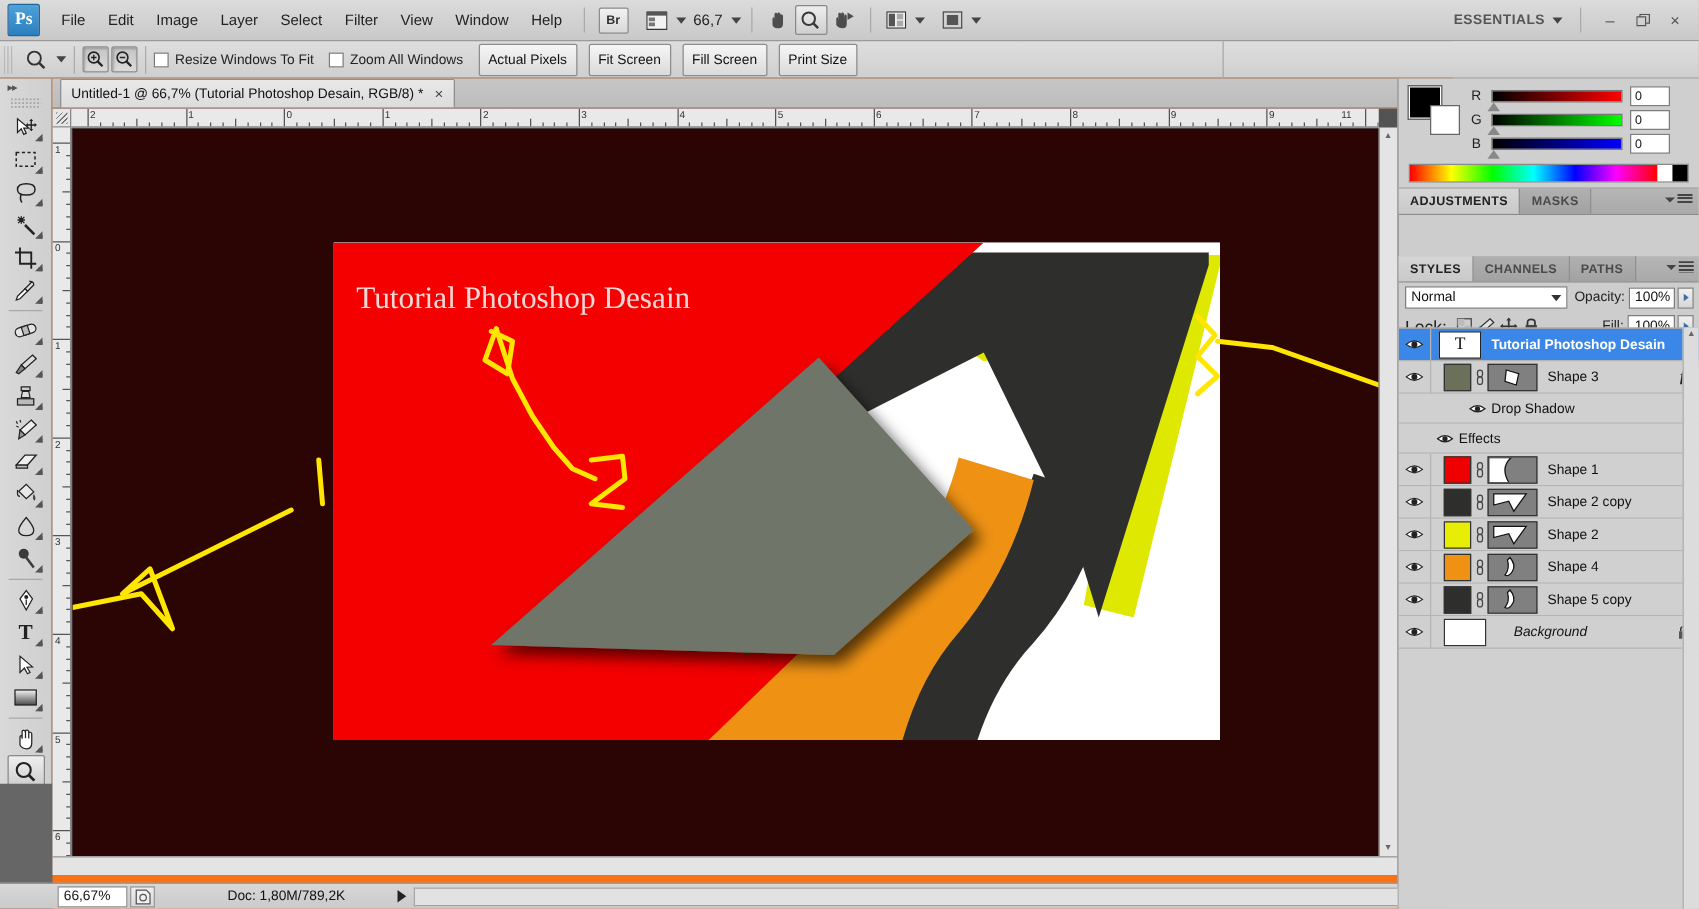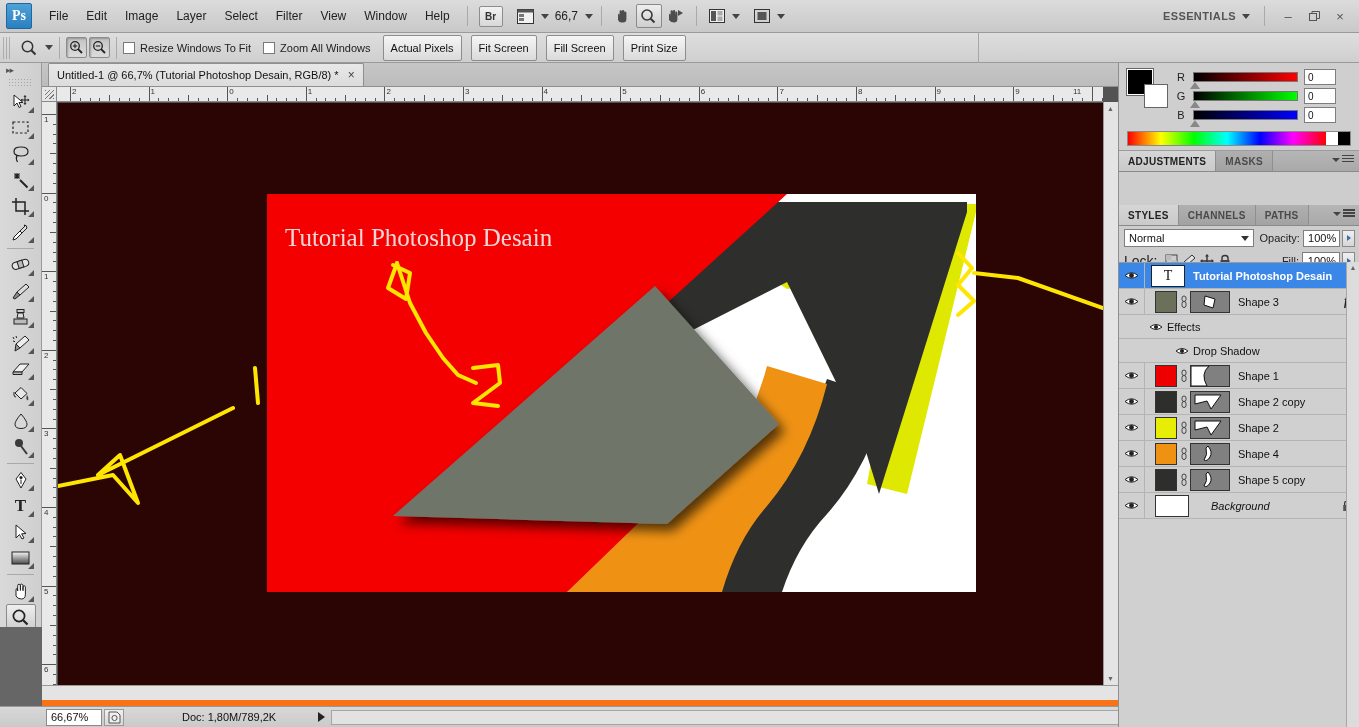--- a/index.html
+++ b/index.html
@@ -916,37 +916,37 @@
           <span class="maskthumb">
             <svg width="38" height="20" viewBox="0 0 38 20">
                 <rect width="38" height="20" fill="#808080"></rect>
                 <path d="M14 4 L24 7 L22 16 L13 13 Z" fill="#fff" stroke="#111"></path>
               </svg>
           </span>
           <span class="lname">Shape 3</span>
           <span class="fxbadge">fx</span>
         </div>
 
+        <div class="subrow" style="padding-left:52px;">
+          <span class="eye" style="width:22px;">
+            <svg width="14" height="10" viewBox="0 0 14 10">
+                <path d="M1 5 Q7 0 13 5 Q7 10 1 5 Z" fill="#fff" stroke="#222"></path>
+                <circle cx="7" cy="5" r="2.1" fill="#222"></circle>
+              </svg>
+          </span>
+          <span class="sublabel">Drop Shadow</span>
+        </div>
         <div class="subrow" style="padding-left:26px;">
           <span class="eye" style="width:22px;">
             <svg width="14" height="10" viewBox="0 0 14 10">
                 <path d="M1 5 Q7 0 13 5 Q7 10 1 5 Z" fill="#fff" stroke="#222"></path>
                 <circle cx="7" cy="5" r="2.1" fill="#222"></circle>
               </svg>
           </span>
           <span class="sublabel">Effects</span>
-        </div>
-        <div class="subrow" style="padding-left:52px;">
-          <span class="eye" style="width:22px;">
-            <svg width="14" height="10" viewBox="0 0 14 10">
-                <path d="M1 5 Q7 0 13 5 Q7 10 1 5 Z" fill="#fff" stroke="#222"></path>
-                <circle cx="7" cy="5" r="2.1" fill="#222"></circle>
-              </svg>
-          </span>
-          <span class="sublabel">Drop Shadow</span>
         </div>
 
         <div class="lrow">
           <span class="eye">
             <svg width="15" height="11" viewBox="0 0 15 11">
                 <path d="M1 5.5 Q7.5 0 14 5.5 Q7.5 11 1 5.5 Z" fill="#fff" stroke="#222"></path>
                 <circle cx="7.5" cy="5.5" r="2.4" fill="#222"></circle>
               </svg>
           </span>
           <span class="lthumb" style="width:22px;background:#ee0000;margin-left:10px;"></span>

